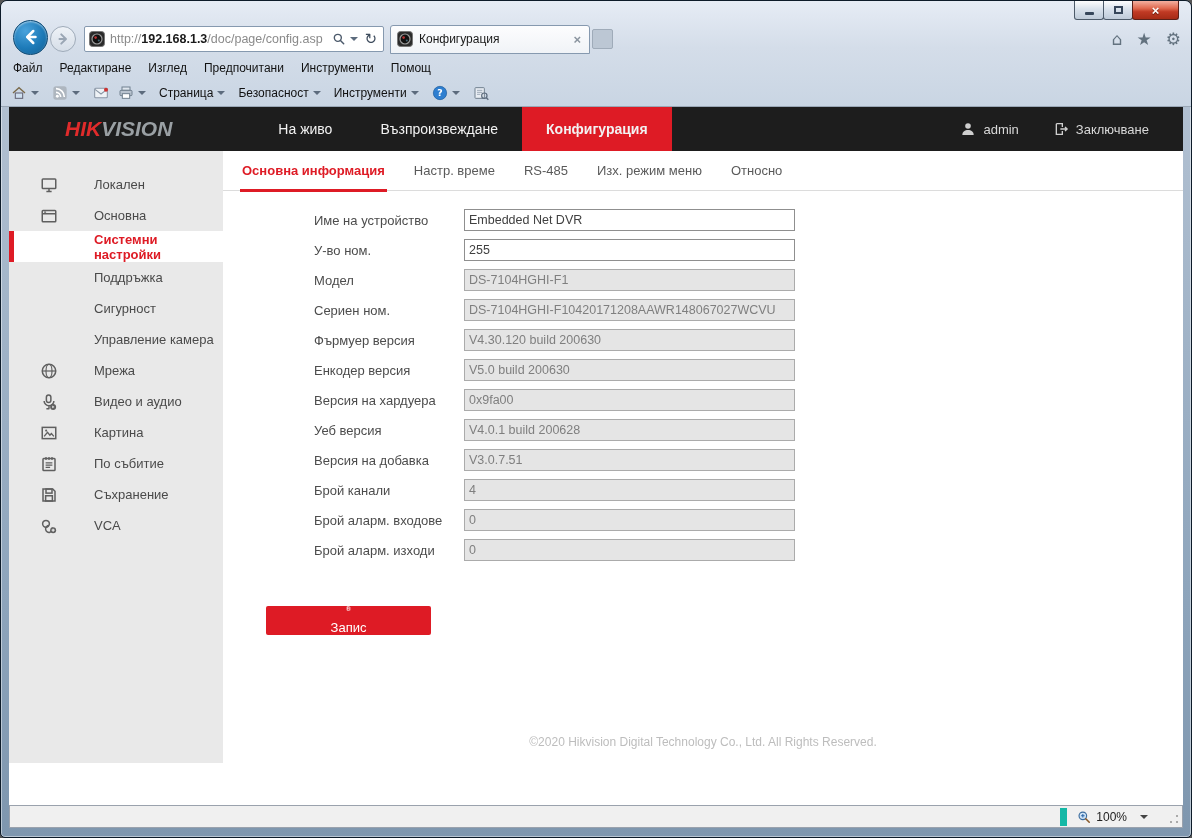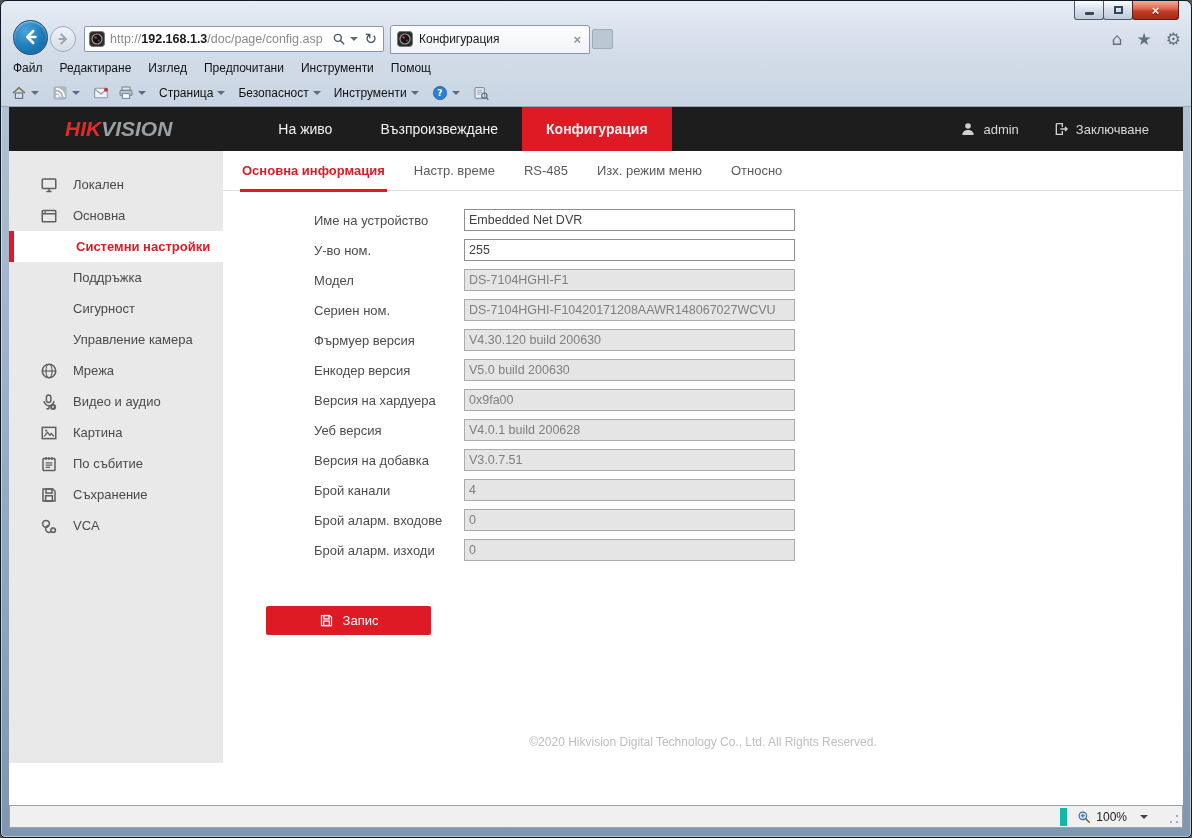--- a/index.html
+++ b/index.html
@@ -72,38 +72,38 @@
   .logo .vision{color:#9aa0a4;}
   .app-nav{display:flex;margin-left:82px;text-align:center;}
   .app-nav-tab{display:flex;align-items:center;padding:0 24px;color:#f2f2f2;font-size:14px;cursor:default;}
   .app-nav-tab.active{background:var(--accent);font-weight:bold;}
   .header-right{margin-left:auto;display:flex;align-items:center;gap:34px;padding-right:34px;color:#d8d8d8;font-size:13px;}
   .hr-item{display:flex;align-items:center;gap:7px;}
   .content{display:flex;height:612px;}
   .sidebar{width:214px;background:#e9e9e9;padding-top:18px;flex:0 0 auto;}
   .side-item{height:31px;display:flex;align-items:center;font-size:13px;color:#4a4a4a;cursor:default;position:relative;}
   .side-item .s-icon{position:absolute;left:31px;width:18px;height:18px;color:#5f5f5f;}
-  .side-item .s-label{margin-left:64px;}
+  .side-item .s-label{margin-left:85px;}
   .side-item.active{background:#fff;color:var(--accent);font-weight:bold;border-left:5px solid var(--accent);}
-  .side-item.active .s-label{margin-left:62px;}
+  .side-item.active .s-label{margin-left:80px;}
   .main{flex:1;background:#fff;position:relative;}
   .page-tabs{height:40px;display:flex;align-items:center;padding-left:17px;border-bottom:1px solid #dcdcdc;}
   .page-tab{font-size:13px;color:#5a5a5a;margin-right:25px;position:relative;height:100%;
     display:flex;align-items:center;padding:0 2px;cursor:default;}
   .page-tab.active{color:var(--accent);font-weight:bold;}
   .page-tab.active::after{content:"";position:absolute;left:0;right:0;bottom:-2px;height:3px;background:var(--accent);}
   .form{margin:14px 0 0 43px;}
   .form-row{display:flex;align-items:center;height:30px;}
   .f-label{width:150px;font-size:13px;color:#4c4c4c;flex:0 0 auto;margin-left:48px;}
   .f-input{width:331px;height:22px;border:1px solid #8f8f8f;background:#fff;color:#404040;
     font-size:12.5px;padding:0 4px;font-family:"Liberation Sans","DejaVu Sans",sans-serif;}
   .f-input:disabled{background:#e5e5e5;border-color:#ababab;color:#7f7f7f;}
   .save-btn{margin:41px 0 0 43px;width:165px;height:29px;background:var(--accent);
     border:none;border-radius:2px;color:#fff;font-size:13px;display:flex;align-items:center;
-    justify-content:center;gap:9px;cursor:pointer;font-family:"Liberation Sans",sans-serif;}
+    justify-content:center;gap:9px;cursor:pointer;font-family:"Liberation Sans",sans-serif;flex-direction:column;}
   .footer{position:absolute;left:0;right:0;bottom:14px;text-align:center;color:#bdbdbd;font-size:12px;}
   
   .statusbar{position:absolute;left:8px;right:8px;bottom:9px;height:23px;background:#f0f0f0;
     border:1px solid #9aa2ad;display:flex;align-items:center;justify-content:flex-end;padding-right:24px;}
   .zoom-ctl{display:flex;align-items:center;gap:5px;font-size:12px;color:#222;border-left:7px solid #14b8a6;
     padding:2px 10px;}
   .zoom-caret{width:0;height:0;border-left:4px solid transparent;border-right:4px solid transparent;
     border-top:4px solid #444;margin-left:8px;}
   .grip{position:absolute;right:3px;bottom:3px;width:10px;height:10px;
     background:

